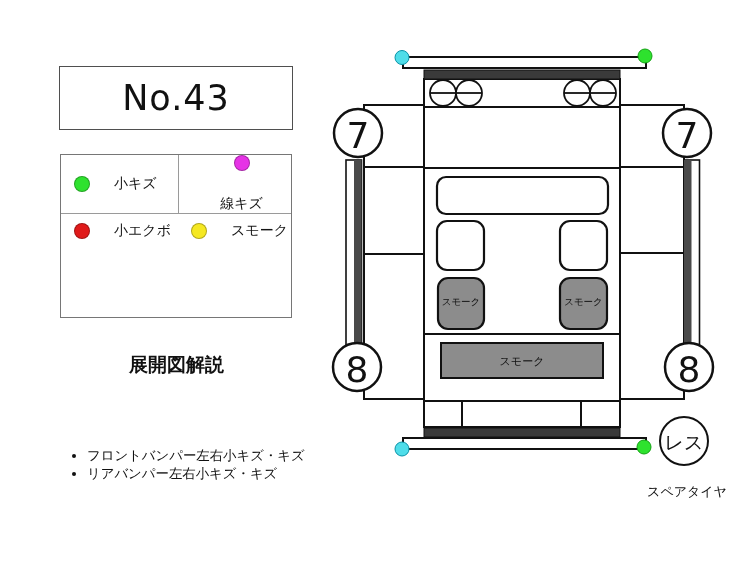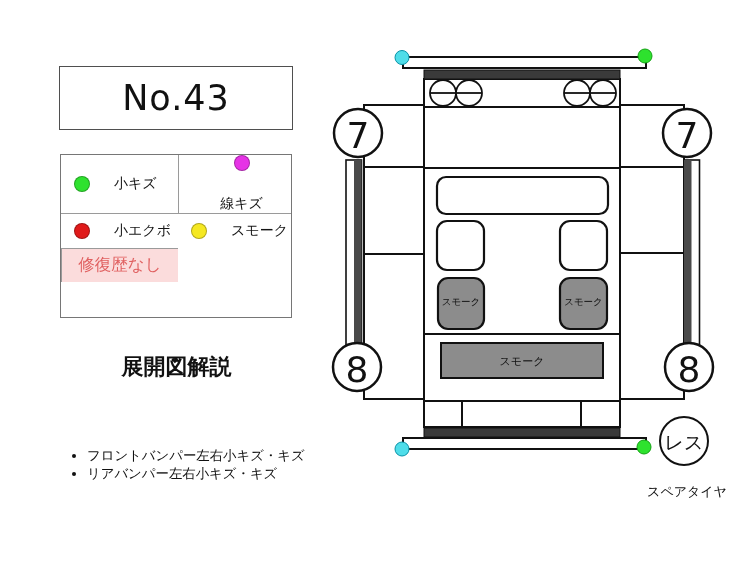--- a/index.html
+++ b/index.html
@@ -21,21 +21,21 @@
     border-top:1px solid #9a9a9a; }
   .cell.row1 { border-top:none; }
   .cell.col2 { border-left:1px solid #9a9a9a;flex-direction:column; }
   .dot { width:16px; height:16px; border-radius:50%; border:1px solid rgba(0,0,0,.28); flex:0 0 auto; }
   .cell-label { font-size:14px; color:#141414; white-space:nowrap; }
   .repair-cell { justify-content:center; padding-left:0; }
   .repair-text { font-size:16.5px; }
 
   
   .exp-title { position:absolute; left:60px; top:352px; width:233px;
-    text-align:center; font-size:22px; font-weight:bold; color:#111; }
+    text-align:center; font-size:19px; font-weight:bold; color:#111; }
   .notes { position:absolute; left:68px; top:408px; width:260px;
     list-style:disc; padding-left:19px;margin-top:39px; }
   .notes li { font-size:13.4px; line-height:18px; color:#111; white-space:nowrap; }
 
   
   .car { position:absolute; left:325px; top:35px; }
   .car text { font-family:"DejaVu Sans","Liberation Sans",sans-serif; fill:#111; }
 </style>
 </head>
 <body>
@@ -55,23 +55,20 @@
       <span class="dot" style="background-color: rgb(230, 51, 230);"></span>
       <span class="cell-label">線キズ</span>
     </div>
     <div class="cell">
       <span class="dot" style="background-color: rgb(224, 26, 26);"></span>
       <span class="cell-label">小エクボ</span>
     </div>
     <div class="cell">
       <span class="dot" style="background-color: rgb(245, 232, 34);"></span>
       <span class="cell-label">スモーク</span>
-    </div>
-    <div class="cell col2 repair-cell" style="background-color: rgb(251, 220, 220);">
-      <span class="cell-label repair-text" style="color: rgb(224, 96, 96);">修復歴なし</span>
     </div>
   </div>
 
   <div class="exp-title">展開図解説</div>
   <ul class="notes">
     <li>フロントバンパー左右小キズ・キズ</li>
     <li>リアバンパー左右小キズ・キズ</li>
   </ul>
 
   <svg class="car" width="425" height="477" viewBox="325 35 425 477" xmlns="http://www.w3.org/2000/svg">

